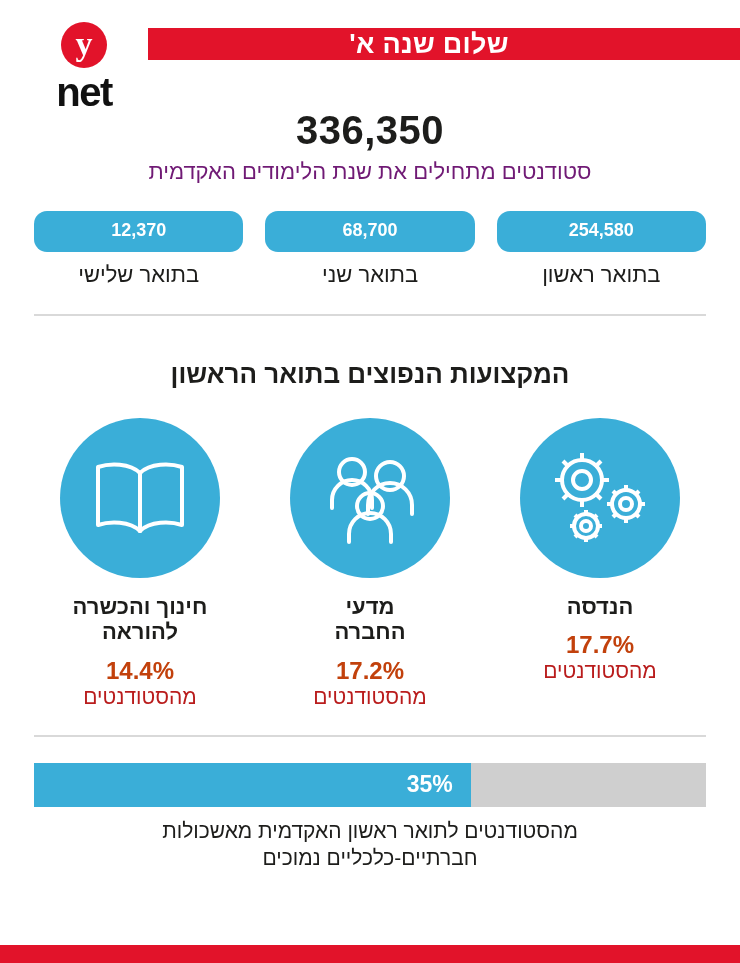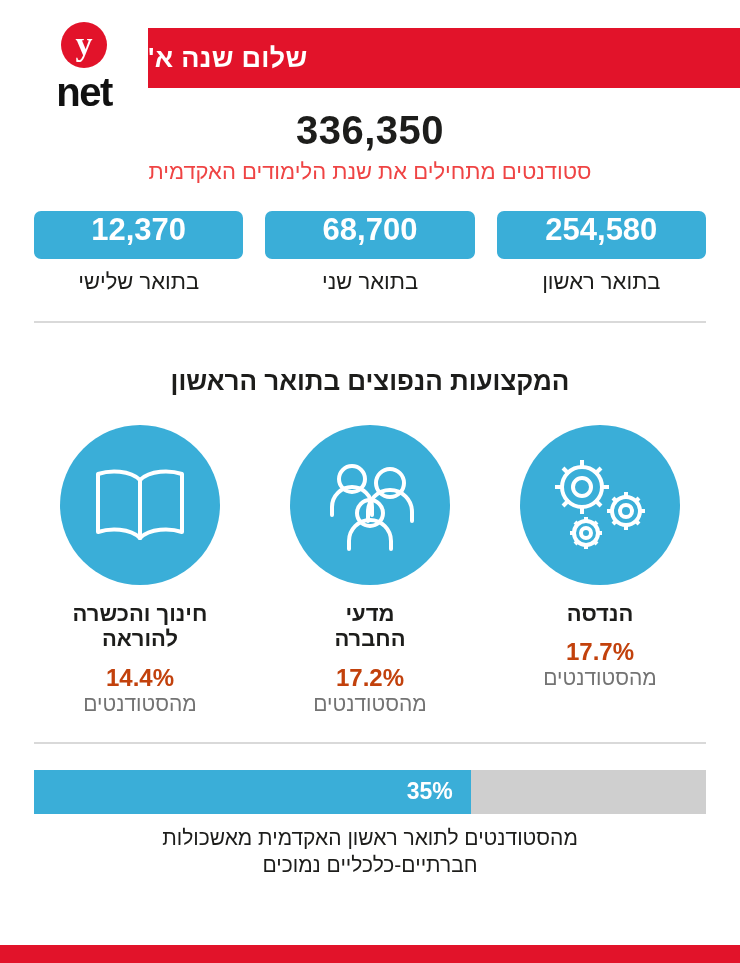--- a/index.html
+++ b/index.html
@@ -24,25 +24,25 @@
     height: 92px;
     background: #ffffff;
     display: flex;
     align-items: center;
   }
   .header-bar {
     position: absolute;
     top: 28px;
     right: 0;
     left: 148px;
-    height: 60px;
+    height: 32px;
     background: #e2132a;
     display: flex;
     align-items: center;
-    justify-content: flex-end;
+    justify-content: center;
     padding-right: 30px;
   }
   .header-title {
     color: #ffffff;
     font-size: 27px;
     font-weight: bold;
     letter-spacing: 0.3px;
   }
   .logo {
     position: absolute;
@@ -96,38 +96,38 @@
   
   .total-wrap { text-align: center; margin-top: 16px; }
   .total-number {
     font-size: 40px;
     font-weight: bold;
     color: #1d1d1b;
     letter-spacing: 0.5px;
   }
   .total-caption {
     font-size: 22px;
-    color: #ef4444;
+    color: #701a75;
     margin-top: 6px;
   }
 
   .degree-row {
     display: flex;
     justify-content: space-between;
     margin-top: 26px;
     gap: 22px;
   }
   .degree-col { flex: 1; text-align: center; }
   .degree-pill {
     background: #3aaed8;
     color: #ffffff;
-    font-size: 31px;
-    font-weight: bold;
-    padding: 1px 0 11px 0;
-    border-radius: 7px;
+    font-size: 18px;
+    font-weight: bold;
+    padding: 9px 0 11px 0;
+    border-radius: 13px;
   }
   .degree-label {
     margin-top: 10px;
     font-size: 22px;
     color: #1d1d1b;
   }
 
   
   .section-title {
     text-align: center;
@@ -166,21 +166,21 @@
     line-height: 1.15;
   }
   .subject-pct {
     margin-top: 12px;
     font-size: 24px;
     font-weight: bold;
     color: #c2410c;
   }
   .subject-of {
     font-size: 21px;
-    color: #737373;
+    color: #b91c1c;
   }
 
   
   .bottom-wrap { margin-top: 26px; }
   .progress {
     position: relative;
     height: 44px;
     background: #cfcfcf;
     display: flex;
     flex-direction: row-reverse;

